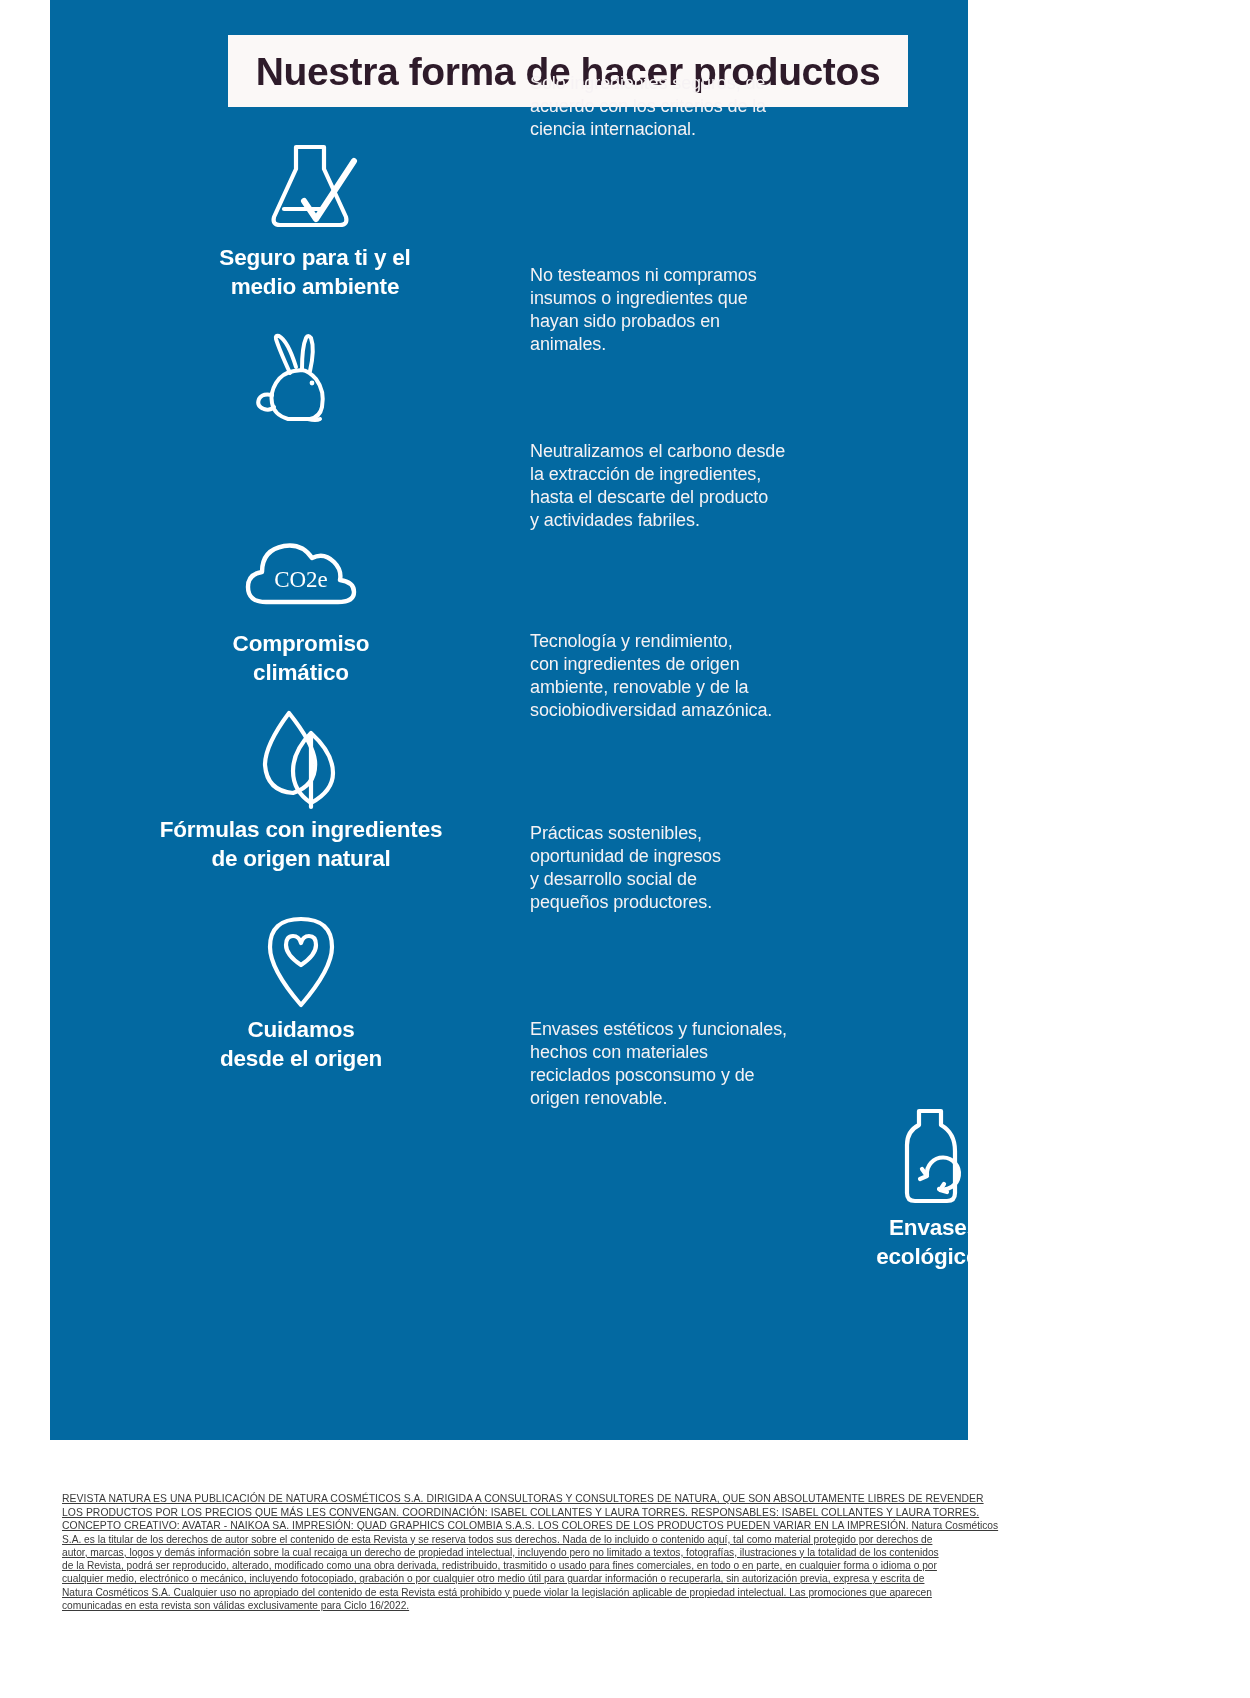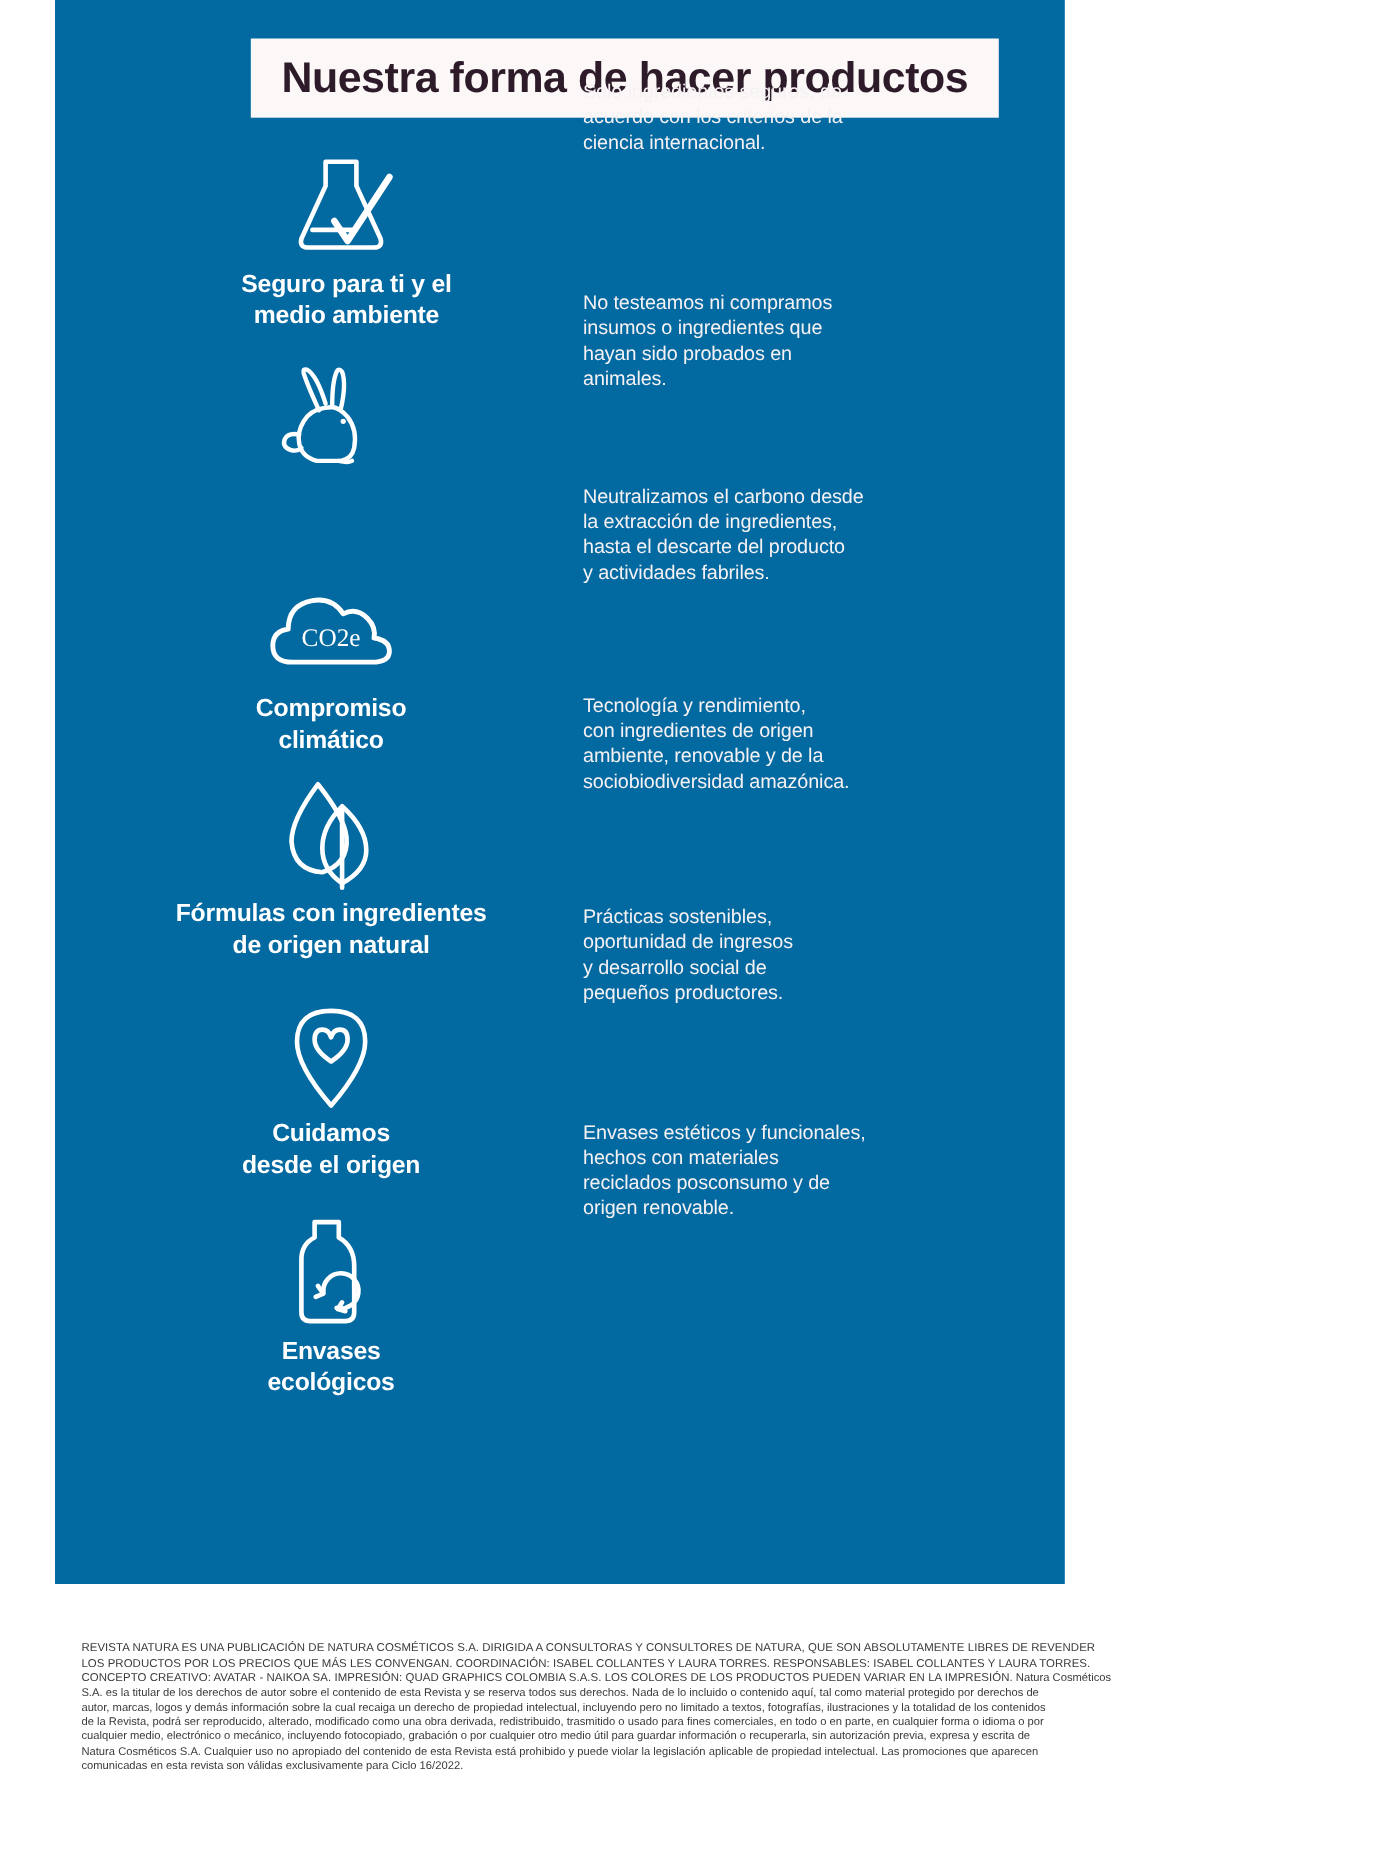--- a/index.html
+++ b/index.html
@@ -86,46 +86,47 @@
     letter-spacing: -0.2px;
     white-space: pre-line;
   }
 
   
   .feature.r1 { height: 196px; margin-left: 14px; }
   .feature.r2 { height: 190px; }
   .feature.r3 { height: 186px; }
   .feature.r4 { height: 200px; }
   .feature.r5 { height: 198px; }
-  .feature.r6 { height: 200px; }
+  .feature.r6 { height: 200px; justify-content: flex-end; }
 
   .desc-col {
     position: absolute;
     left: 480px;
     top: 0;
     width: 520px;
   }
   .desc-item {
     position: absolute;
     font-size: 18px;
     color: #f6f2f4;
     line-height: 1.275;
     white-space: pre-line;
     letter-spacing: -0.1px;
   }
 
   
   .footer {
     position: absolute;
-    left: 74px;
+    left: 62px;
     top: 1492px;
     width: 1120px;
     font-size: 10.2px;
     line-height: 1.30;
     color: #3a3a3a;
+    text-decoration: underline;
   }
   .footer .caps {
     font-size: 10.4px;
     letter-spacing: 0.05px;
   }
   .footer p { margin: 0; }
 </style>
 </head>
 <body>
 

